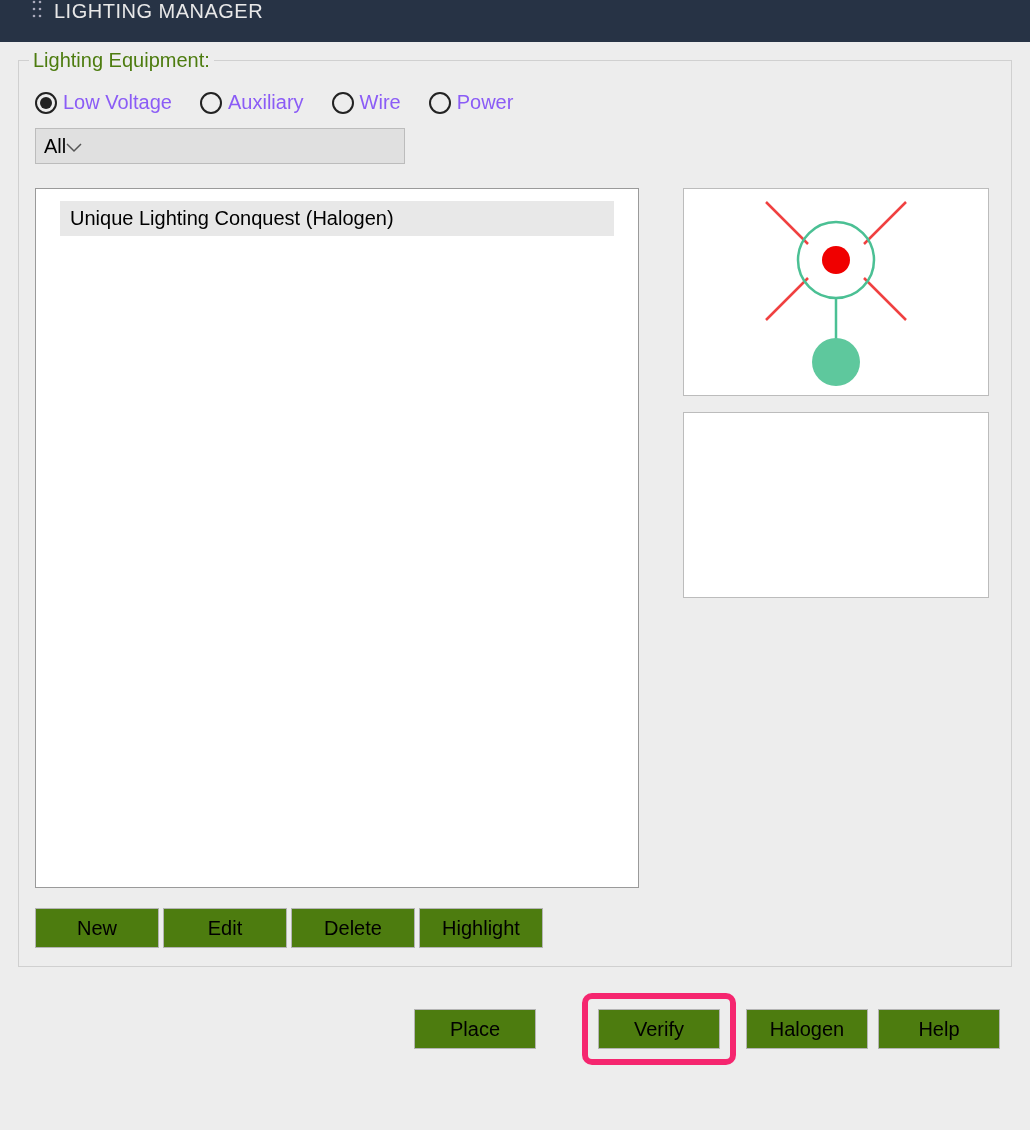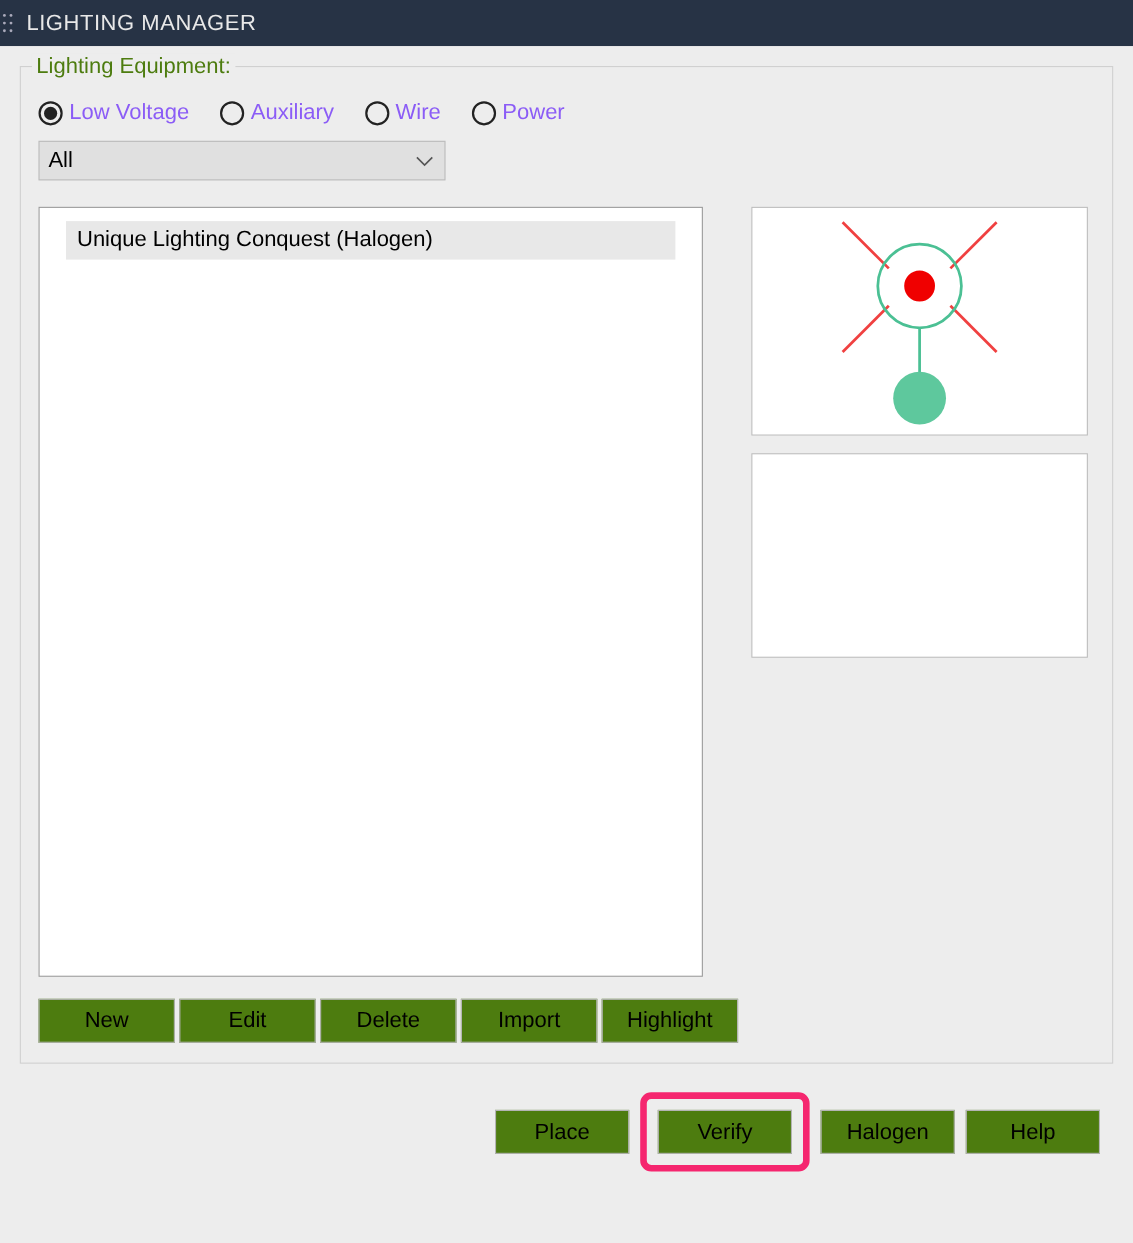--- a/index.html
+++ b/index.html
@@ -12,22 +12,22 @@
       background: #ededed;
       width: 1030px;
       height: 1130px;
       overflow: hidden;
     }
     .titlebar {
       background: #273345;
       color: #e8e8e8;
       height: 42px;
       display: flex;
-      align-items: center;
-      padding-left: 2px;
+      align-items: flex-start;
+      padding-left: 32px;
       font-size: 20px;
       letter-spacing: 0.5px;
     }
     .grip-icon {
       display: inline-block;
       margin-right: 12px;
     }
     .grip-icon svg {
       display: block;
     }
@@ -81,21 +81,20 @@
       background: #222;
       border-radius: 50%;
     }
     .dropdown {
       width: 370px;
       height: 36px;
       background: #e0e0e0;
       border: 1px solid #bcbcbc;
       display: flex;
       align-items: center;
-      justify-content: space-between;
       padding: 0 10px 0 8px;
       font-size: 20px;
       cursor: pointer;
       margin-bottom: 24px;
     }
     .chevron-down {
       display: inline-block;
     }
     .content-row {
       display: flex;
@@ -165,20 +164,21 @@
       width: 122px;
       height: 40px;
     }
     .highlight-box {
       border: 6px solid #f5266f;
       border-radius: 10px;
       padding: 10px;
       display: flex;
       align-items: flex-start;
       justify-content: center;
+      margin-left: 36px;
     }
   </style>
 </head>
 <body>
 
 <div class="titlebar">
   <span class="grip-icon">
     <svg width="10" height="18" viewBox="0 0 10 18">
       <circle cx="2" cy="2" r="1.3" fill="#aab"></circle>
       <circle cx="8" cy="2" r="1.3" fill="#aab"></circle>
@@ -241,21 +241,20 @@
           </svg>
         </div>
         <div class="detail-panel"></div>
       </div>
     </div>
 
     <div class="button-row-1">
       <button class="btn btn-1">New</button>
       <button class="btn btn-1">Edit</button>
       <button class="btn btn-1">Delete</button>
-      <button class="btn btn-1">Import</button>
       <button class="btn btn-1">Highlight</button>
     </div>
   </div>
 
   <div class="button-row-2">
     <button class="btn btn-2">Place</button>
     <div class="highlight-box">
       <button class="btn btn-2">Verify</button>
     </div>
     <button class="btn btn-2">Halogen</button>

